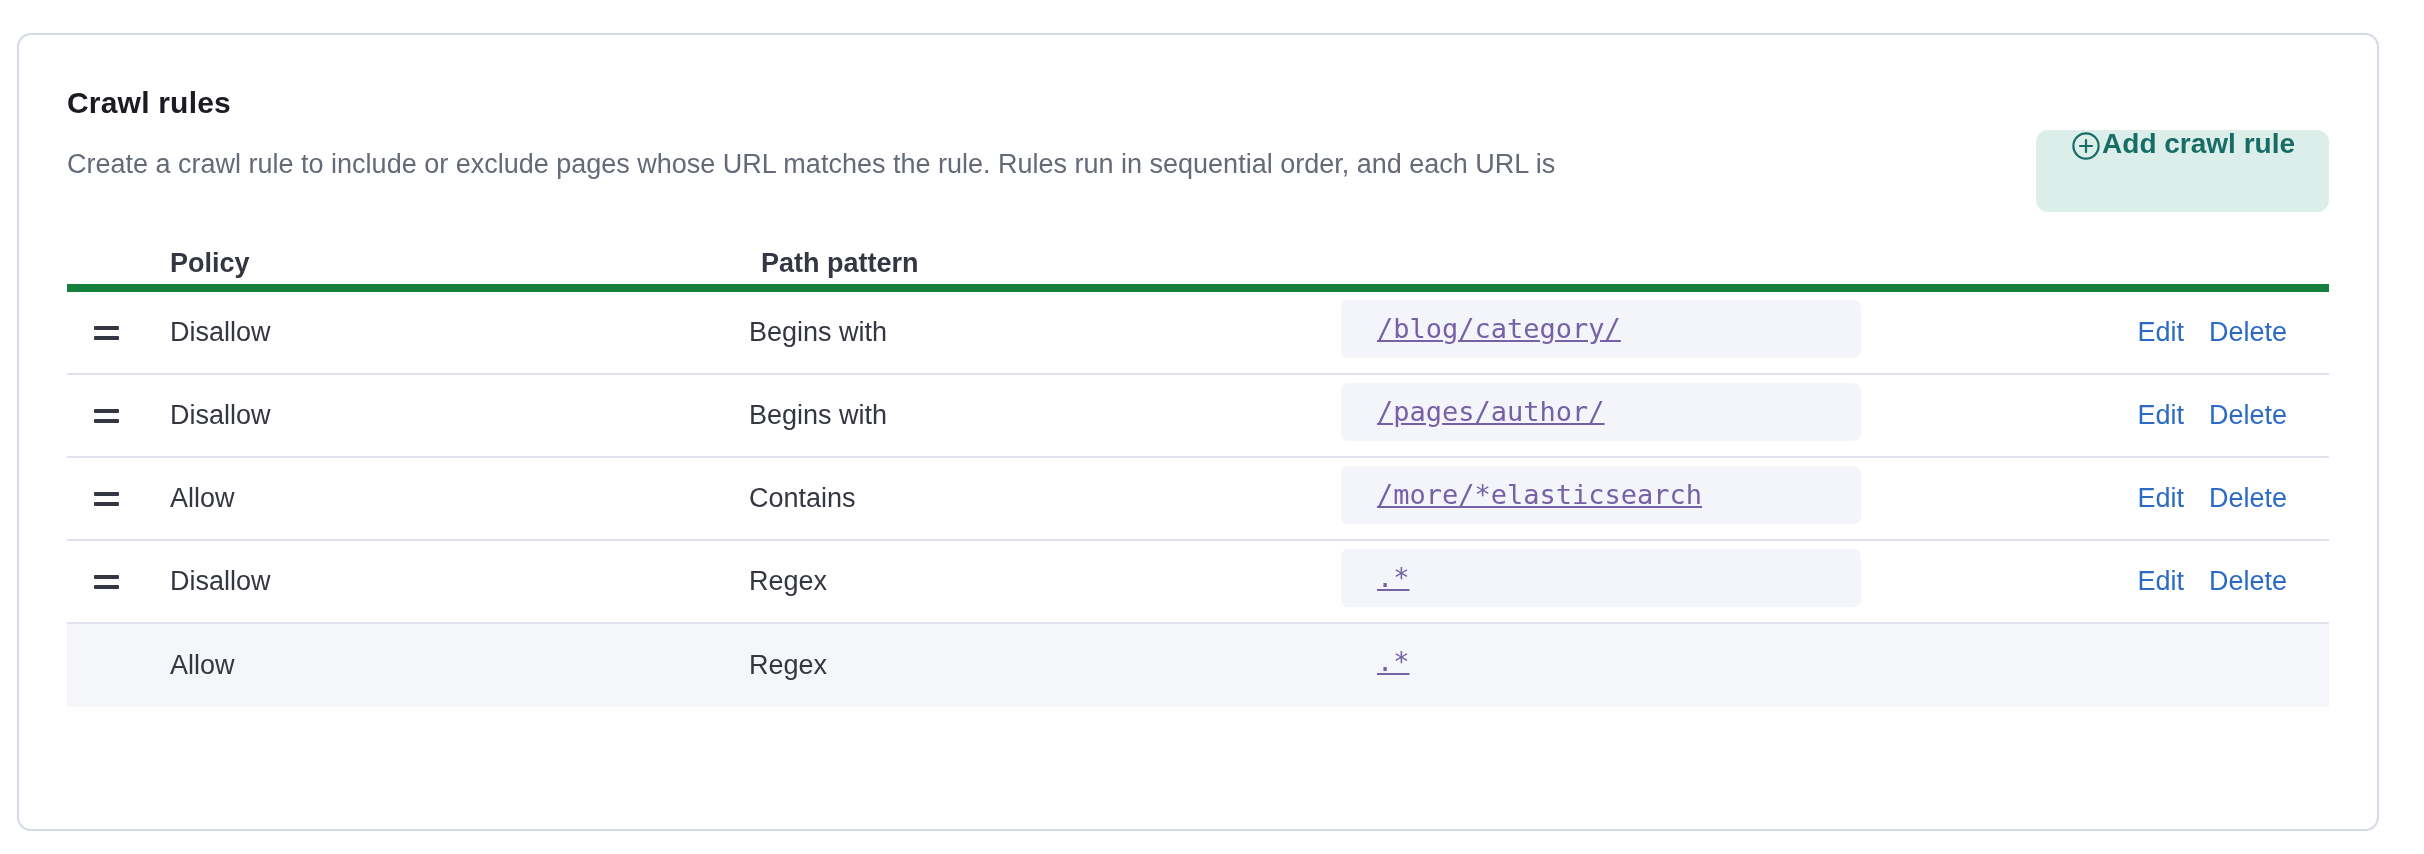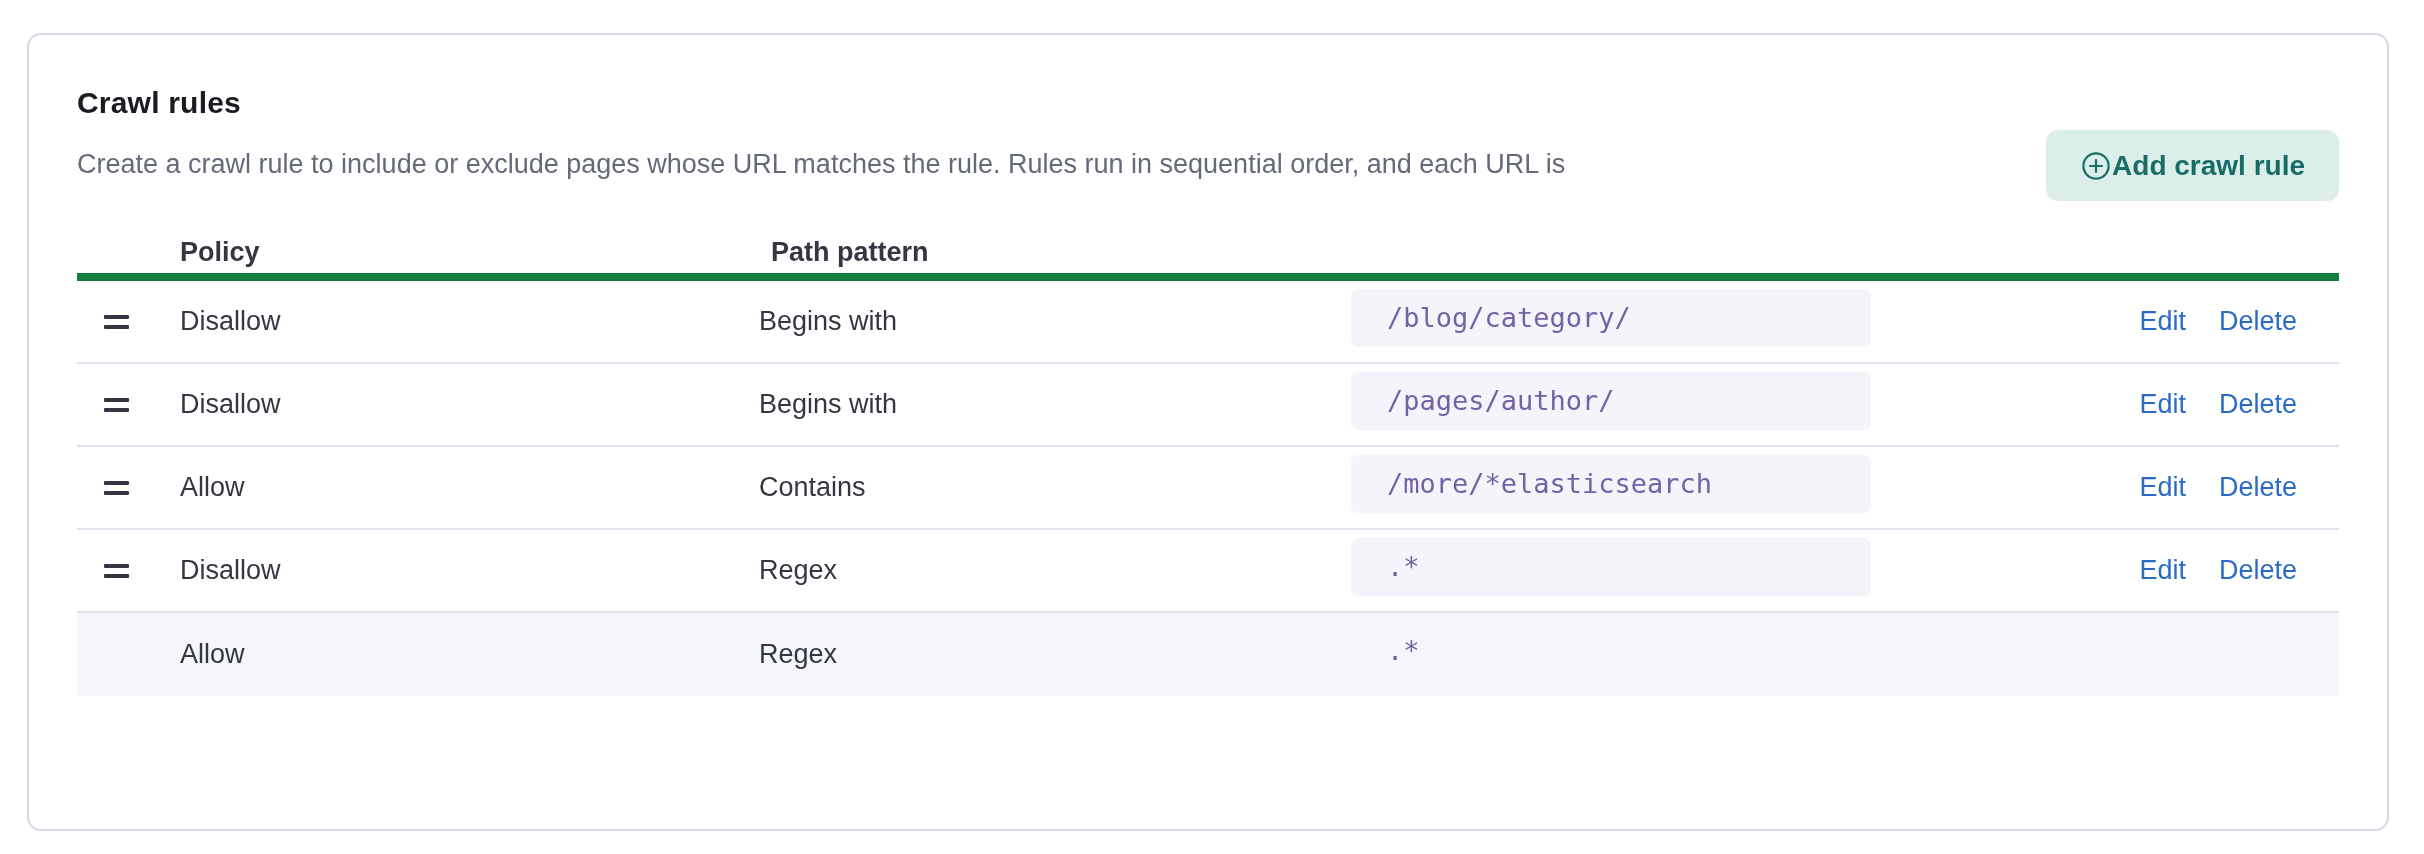--- a/index.html
+++ b/index.html
@@ -1,20 +1,20 @@
 <!DOCTYPE html>
 <html><head>
 <meta charset="utf-8">
 <style>
   * { margin: 0; padding: 0; box-sizing: border-box; }
   html, body { width: 2424px; height: 854px; background: #FFFFFF; overflow: hidden; }
   body { font-family: "Liberation Sans", sans-serif; color: #343741; }
 
   .panel {
-    position: absolute; left: 27px; top: 33px;
+    position: absolute; left: 17px; top: 33px;
     width: 2362px; height: 798px;
     background: #FFFFFF;
     border: 2px solid #D3DAE6;
     border-radius: 14px;
     padding: 48px 48px 0 48px;
   }
 
   .panel-header { display: flex; align-items: flex-start; }
   .header-text { flex: 1 1 auto; }
 
@@ -28,22 +28,22 @@
   .description .line { display: block; }
   .learn-more {
     color: #2B6BC5; font-weight: 500; text-decoration: none; cursor: pointer;
     white-space: nowrap;
   }
   .ext-icon { display: inline-block; vertical-align: -2px; margin-left: 8px; }
 
   .add-btn {
     flex: 0 0 auto;
     margin-top: 47px;
-    display: inline-flex; align-items: center; 
-    height: 71px; padding: 0 34px;
+    display: inline-flex; 
+    height: 82px; padding: 0 34px;
     background: #DCEEE9; color: #176D66;
     border: none; border-radius: 12px;
     font-family: "Liberation Sans", sans-serif;
     font-size: 28px; font-weight: 600; line-height: 1;
     cursor: pointer;
   }
   .plus-icon { display: inline-flex; }
 
   
   .table { margin-top: 30px; }
@@ -68,27 +68,27 @@
   .grab i { display: block; width: 25px; height: 4px; background: #343741; border-radius: 1px; }
 
   .codeblock {
     display: inline-block;
     margin-left: 12px;
     width: 520px; height: 58px; line-height: 58px;
     padding: 0 36px;
     background: #F3F5FA; border-radius: 7px;
     font-family: "DejaVu Sans Mono", monospace;
     font-size: 27px; font-weight: 500; color: #7661A6;
-    white-space: nowrap; overflow: hidden;
+    white-space: nowrap; overflow: hidden; text-decoration: underline;
   }
   .codeblock.bare { background: transparent; }
 
   .cell.actions {
     display: flex; justify-content: flex-end; align-items: center;
-    gap: 33px; padding-right: 42px;
+    gap: 25px; padding-right: 42px;
   }
   .action-link {
     color: #2B6BC5; font-size: 27px; font-weight: 500;
     text-decoration: none; cursor: pointer;
   }
 </style>
 </head>
 <body>
 
 <div class="panel">

